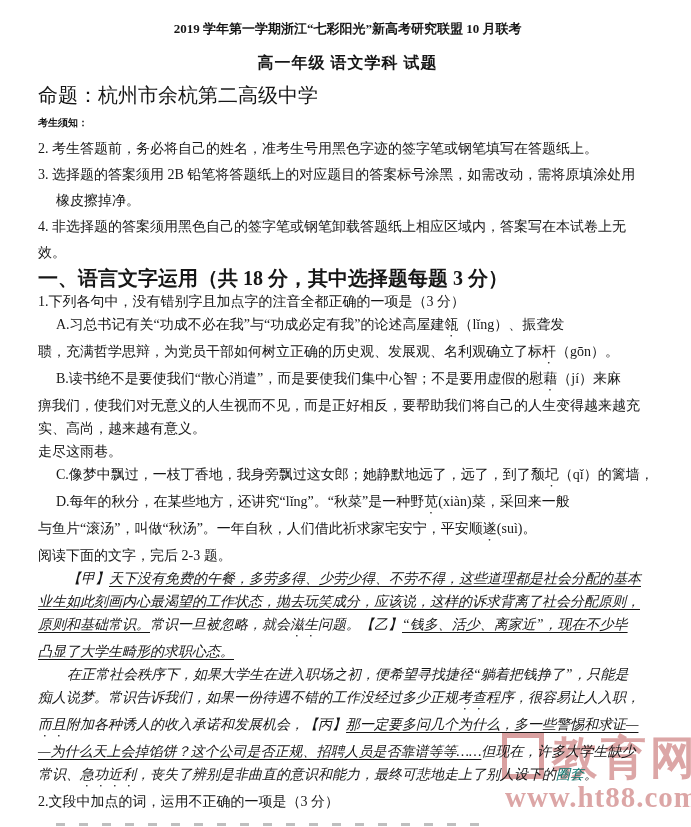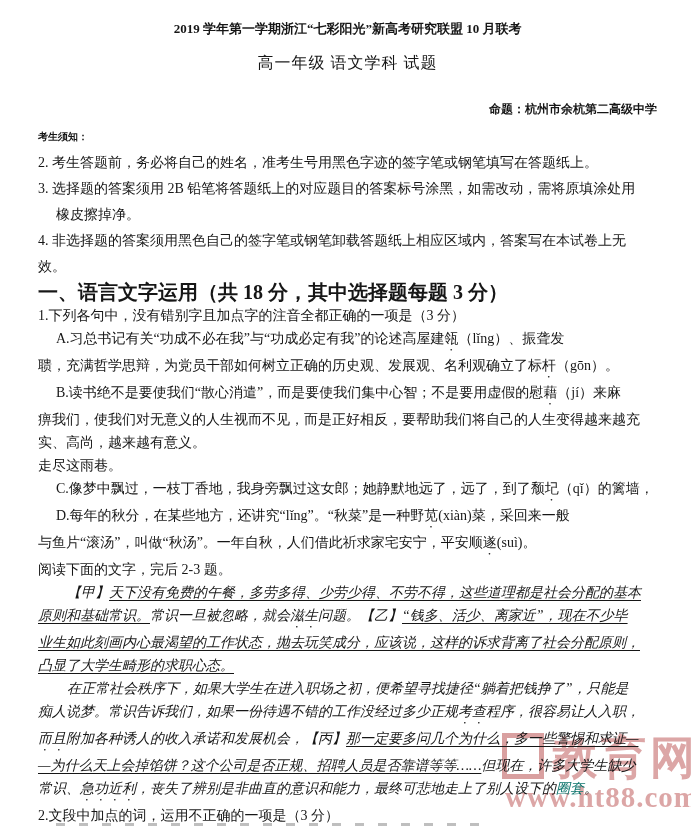--- a/index.html
+++ b/index.html
@@ -3,22 +3,22 @@
 <meta charset="utf-8">
 <style>
   html,body{margin:0;padding:0;}
   body{
     width:691px;height:827px;background:#ffffff;color:#161616;
     font-family:"Liberation Serif","DejaVu Serif",serif;
     position:relative;overflow:hidden;
   }
   .content{position:relative;z-index:1;padding:10px 34px 0 38px;}
   .title{font-size:13px;line-height:26px;margin:6px 0 10px;text-align:center;font-weight:bold;}
-  .subtitle{font-size:16px;line-height:22px;margin:0 0 26px;text-align:center;font-weight:normal;letter-spacing:1px;}
-  .setter{font-size:12px;line-height:18px;margin:0 0 6px;text-align:right;font-weight:bold;}
+  .subtitle{font-size:16px;line-height:22px;margin:0 0 12px;text-align:center;font-weight:bold;letter-spacing:1px;}
+  .setter{font-size:20px;line-height:18px;margin:0 0 6px;text-align:left;}
   .notice-heading{font-size:10px;font-weight:bold;line-height:26px;}
   .tline{font-size:14px;line-height:23px;white-space:pre-wrap;}
   .notice .tline{line-height:26px;}
   .s1-heading{font-size:20px;font-weight:bold;line-height:24px;margin-top:0;}
   .stem{line-height:23px;}
   .i1{padding-left:18px;}
   .i2{padding-left:29px;}
   .kai .tline{font-style:italic;}
   .u{text-decoration:underline;text-underline-offset:3px;text-decoration-thickness:1px;}
   .dot{
@@ -81,22 +81,22 @@
       <div class="tline"><span>走尽这雨巷。</span></div>
       <div class="tline i1"><span>C.像梦中飘过，一枝丁香地，我身旁飘过这女郎；她静默地远了，远了，到了颓</span><span class="dot">圮</span><span>（qǐ）的篱墙，</span></div>
       <div class="tline i1"><span>D.每年的秋分，在某些地方，还讲究“lǐng”。“秋菜”是一种野</span><span class="dot">苋</span><span>(xiàn)菜，采回来一般</span></div>
       <div class="tline"><span>与鱼片“滚汤”，叫做“秋汤”。一年自秋，人们借此祈求家宅安宁，平安顺</span><span class="dot">遂</span><span>(suì)。</span></div>
     </div>
 
   <div class="tline">阅读下面的文字，完后 2-3 题。</div>
 
   <div class="kai">
       <div class="tline i2"><span>【甲】</span><span class="u">天下没有免费的午餐，多劳多得、少劳少得、不劳不得，这些道理都是社会分配的基本</span></div>
+      <div class="tline"><span class="u">业生如此刻画内心最渴望的工作状态，抛去玩笑成分，应该说，这样的诉求背离了社会分配原则，</span></div>
       <div class="tline"><span class="u">原则和基础常识。</span><span>常识一旦被忽略，就会</span><span class="dot">滋生</span><span>问题。【乙】</span><span class="u">“钱多、活少、离家近”，现在不少毕</span></div>
-      <div class="tline"><span class="u">业生如此刻画内心最渴望的工作状态，抛去玩笑成分，应该说，这样的诉求背离了社会分配原则，</span></div>
       <div class="tline"><span class="u">凸显了大学生畸形的求职心态。</span></div>
     </div>
   <div class="kai">
       <div class="tline i2"><span>在正常社会秩序下，如果大学生在进入职场之初，便希望寻找捷径“躺着把钱挣了”，只能是</span></div>
       <div class="tline"><span>痴人说梦。常识告诉我们，如果一份待遇不错的工作没经过多少正规</span><span class="dot">考查</span><span>程序，很容易让人入职，</span></div>
       <div class="tline"><span class="dot">而且</span><span>附加各种诱人的收入承诺和发展机会，【丙】</span><span class="u">那一定要多问几个为什么，多一些警惕和求证—</span></div>
       <div class="tline"><span class="u">—为什么天上会掉馅饼？这个公司是否正规、招聘人员是否靠谱等等……</span><span>但现在，许多大学生缺少</span></div>
       <div class="tline"><span>常识、</span><span class="dot">急功近利</span><span>，丧失了辨别是非曲直的意识和能力，最终可悲地走上了别人设下的</span><span class="ov">圈套</span><span>。</span></div>
     </div>
 

